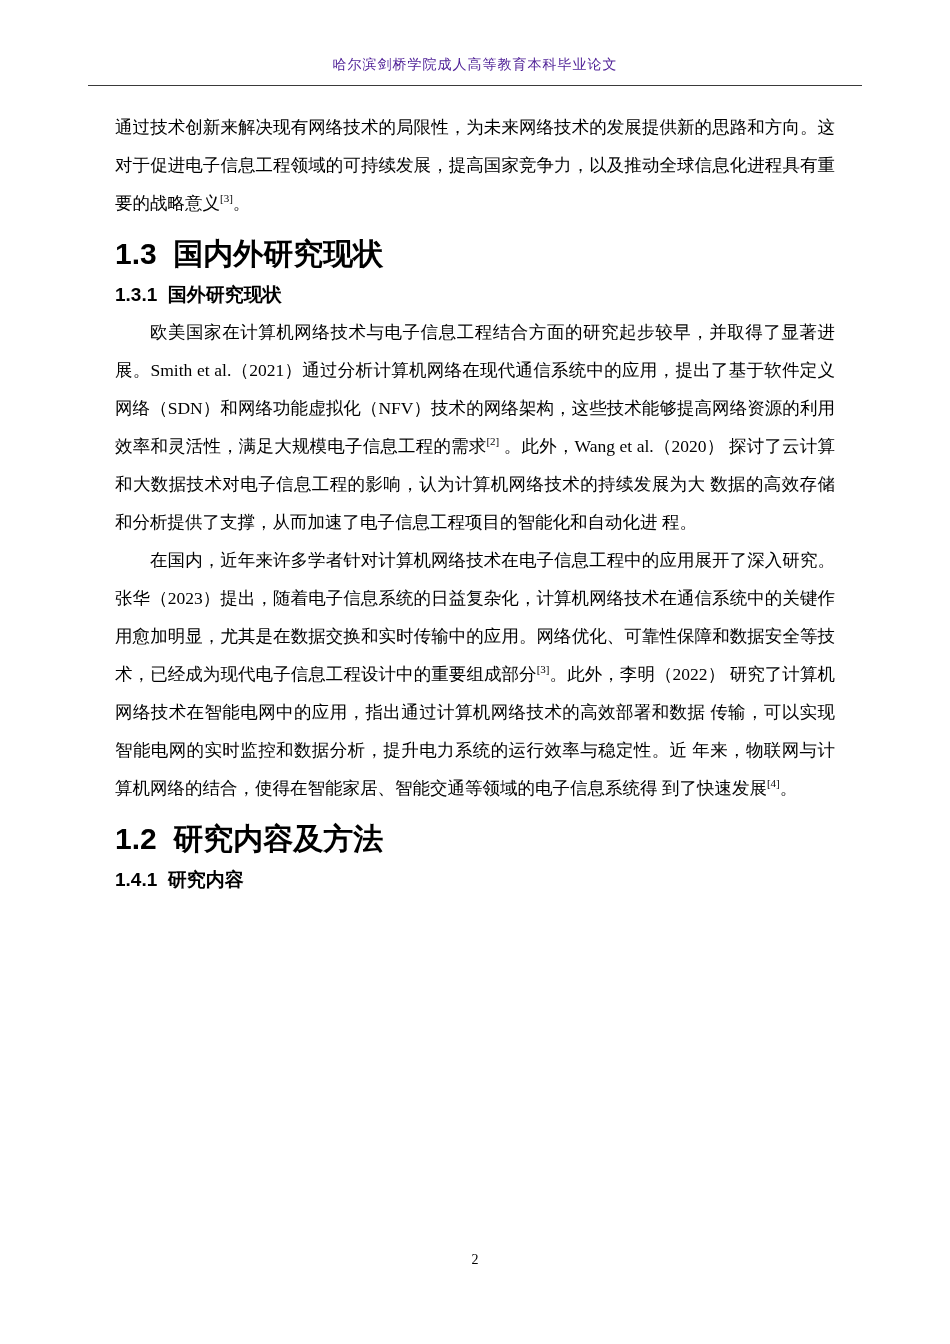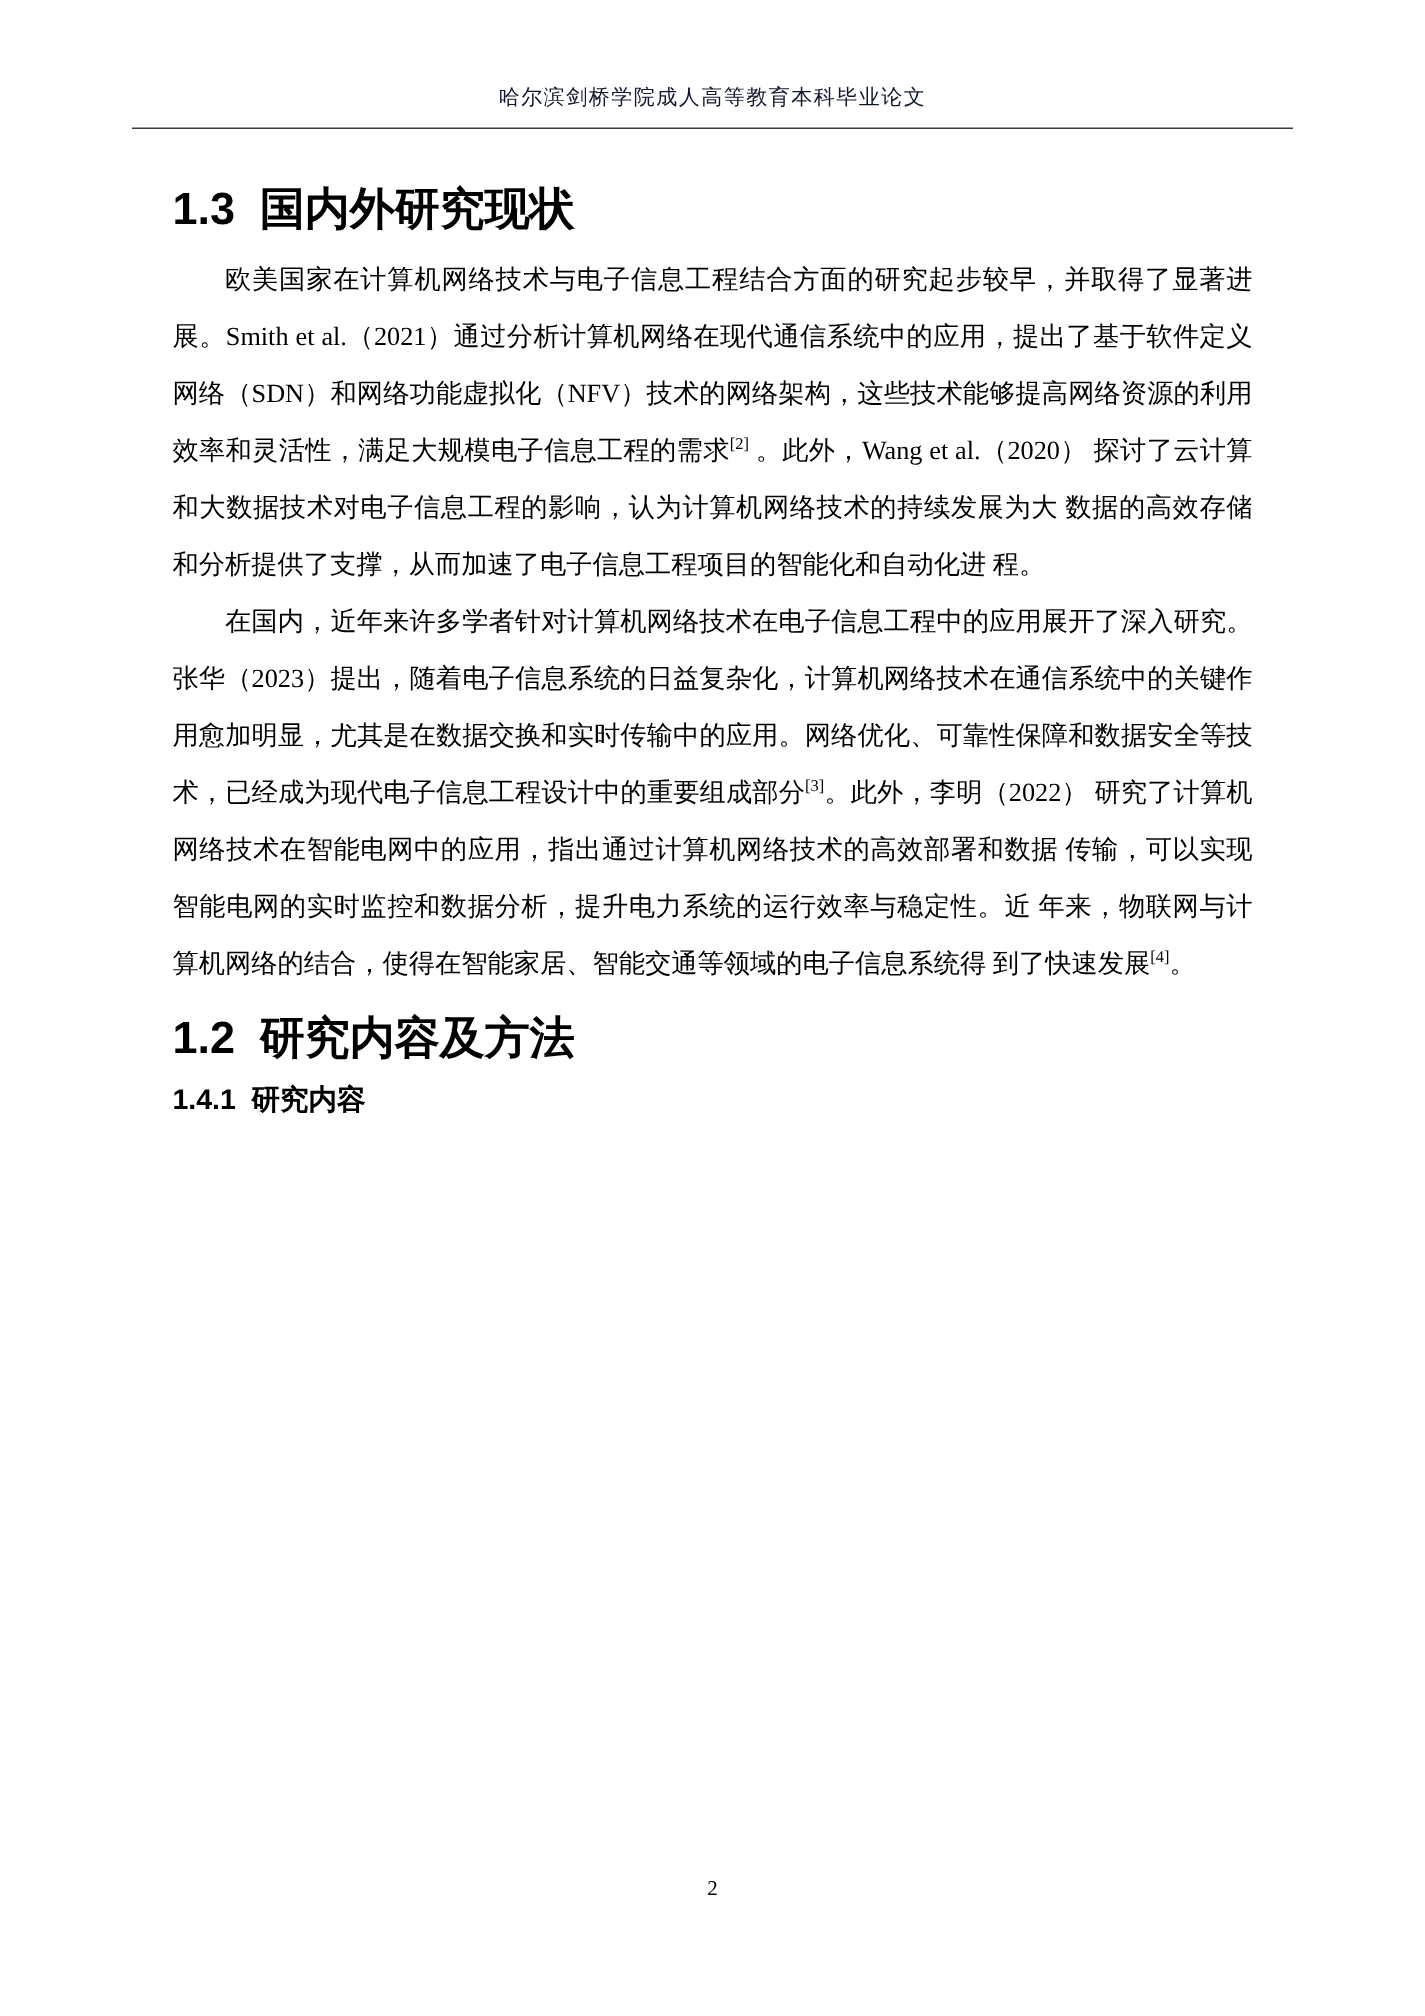--- a/index.html
+++ b/index.html
@@ -15,21 +15,21 @@
   .page {
     width: 100%;
     height: 100%;
     padding: 56px 115px 0 115px;
     position: relative;
   }
   .doc-header {
     text-align: center;
     font-size: 14px;
     letter-spacing: 1px;
-    color: #0f172a;
+    color: #4c1d95;
   }
   .header-rule {
     border: 0;
     border-top: 1px solid #3a3a3a;
     margin: 11px -27px 0 -27px;
   }
   main { padding-top: 22px; }
   p.body {
     font-size: 17.5px;
     line-height: 38px;
@@ -73,23 +73,25 @@
 
 <div class="page">
 
   <header>
     <div class="doc-header">哈尔滨剑桥学院成人高等教育本科毕业论文</div>
     <hr class="header-rule">
   </header>
 
   <main>
 
+    <p class="body no-indent"><span>通过技术创新来解决现有网络技术的局限性，为未来网络技术的发展提供新的思路和方向。这对于促进电子信息工程领域的可持续发展，提高国家竞争力，以及推动全球信息化进程具有重要的战略意义</span><sup class="ref">[3]</sup><span>。</span></p>
 
     <h2 class="sec"><span class="sec-num">1.3</span><span>国内外研究现状</span></h2>
 
+    <h3 class="subsec"><span class="sec-num">1.3.1</span><span>国外研究现状</span></h3>
 
     <p class="body"><span>欧美国家在计算机网络技术与电子信息工程结合方面的研究起步较早，并取得了显著进展。Smith et al.（2021）通过分析计算机网络在现代通信系统中的应用，提出了基于软件定义网络（SDN）和网络功能虚拟化（NFV）技术的网络架构，这些技术能够提高网络资源的利用效率和灵活性，满足大规模电子信息工程的需求</span><sup class="ref">[2]</sup><span> 。此外，Wang et al.（2020） 探讨了云计算和大数据技术对电子信息工程的影响，认为计算机网络技术的持续发展为大 数据的高效存储和分析提供了支撑，从而加速了电子信息工程项目的智能化和自动化进 程。</span></p>
 
 
     <p class="body"><span>在国内，近年来许多学者针对计算机网络技术在电子信息工程中的应用展开了深入研究。张华（2023）提出，随着电子信息系统的日益复杂化，计算机网络技术在通信系统中的关键作用愈加明显，尤其是在数据交换和实时传输中的应用。网络优化、可靠性保障和数据安全等技术，已经成为现代电子信息工程设计中的重要组成部分</span><sup class="ref">[3]</sup><span>。此外，李明（2022） 研究了计算机网络技术在智能电网中的应用，指出通过计算机网络技术的高效部署和数据 传输，可以实现智能电网的实时监控和数据分析，提升电力系统的运行效率与稳定性。近 年来，物联网与计算机网络的结合，使得在智能家居、智能交通等领域的电子信息系统得 到了快速发展</span><sup class="ref">[4]</sup><span>。</span></p>
 
     <h2 class="sec"><span class="sec-num">1.2</span><span>研究内容及方法</span></h2>
 
     <h3 class="subsec"><span class="sec-num">1.4.1</span><span>研究内容</span></h3>
 

